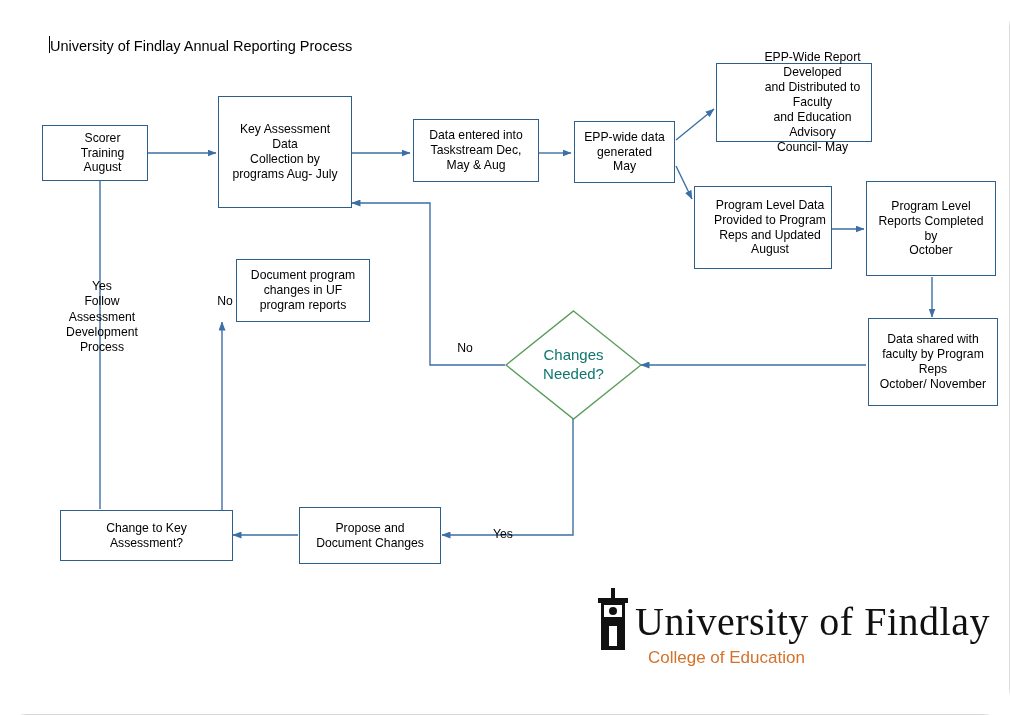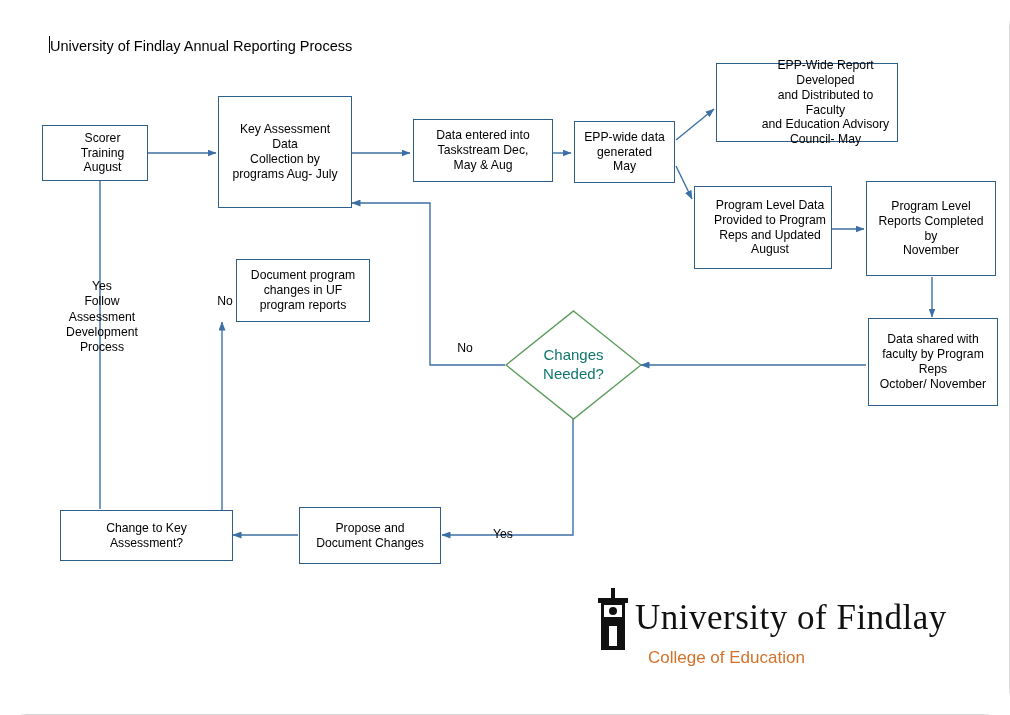--- a/index.html
+++ b/index.html
@@ -82,21 +82,21 @@
     left: 560px;
     top: 586px;
     width: 400px;
     height: 95px;
   }
   .logo-wordmark {
     position: absolute;
     left: 75px;
     top: 12px;
     font-family: "Liberation Serif", serif;
-    font-size: 35px;
+    font-size: 40px;
     color: #111111;
     letter-spacing: 0.5px;
     white-space: nowrap;
   }
   .logo-sub {
     position: absolute;
     left: 88px;
     top: 62px;
     font-family: "Liberation Sans", sans-serif;
     font-size: 17px;
@@ -183,51 +183,51 @@
 August</span>
   </div>
 
   <div class="node" style="left:218px; top:96px; width:134px; height:112px;">
     <span>Key Assessment
 Data
 Collection by
 programs Aug- July</span>
   </div>
 
-  <div class="node" style="left:413px; top:119px; width:140px; height:63px;">
+  <div class="node" style="left:413px; top:119px; width:126px; height:63px;">
     <span>Data entered into
 Taskstream Dec,
 May &amp; Aug</span>
   </div>
 
   <div class="node" style="left:574px; top:121px; width:101px; height:62px;">
     <span>EPP-wide data
 generated
 May</span>
   </div>
 
-  <div class="node" style="left:716px; top:63px; width:182px; height:79px;padding-left:41px;">
+  <div class="node" style="left:716px; top:63px; width:156px; height:79px;padding-left:41px;">
     <span>EPP-Wide Report Developed
 and Distributed to Faculty
 and Education Advisory
 Council- May</span>
   </div>
 
   <div class="node" style="left:694px; top:186px; width:138px; height:83px;padding-left:18px;">
     <span>Program Level Data
 Provided to Program
 Reps and Updated
 August</span>
   </div>
 
   <div class="node" style="left:866px; top:181px; width:130px; height:95px;">
     <span>Program Level
 Reports Completed
 by
-November</span>
+October</span>
   </div>
 
   <div class="node" style="left:868px; top:318px; width:130px; height:88px;">
     <span>Data shared with
 faculty by Program
 Reps
 October/ November</span>
   </div>
 
   <div class="node" style="left:236px; top:259px; width:134px; height:63px;">

